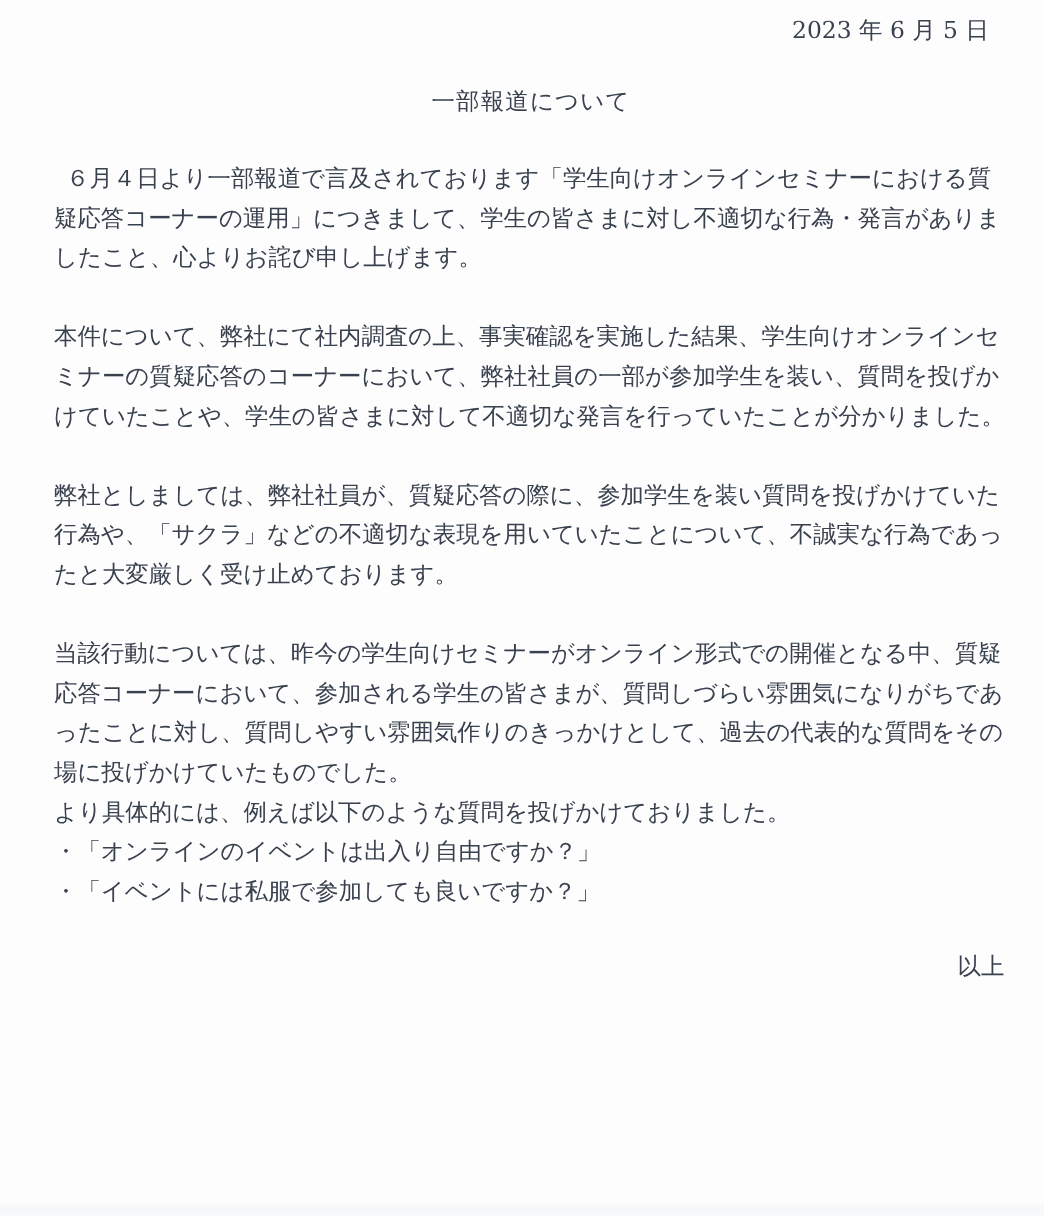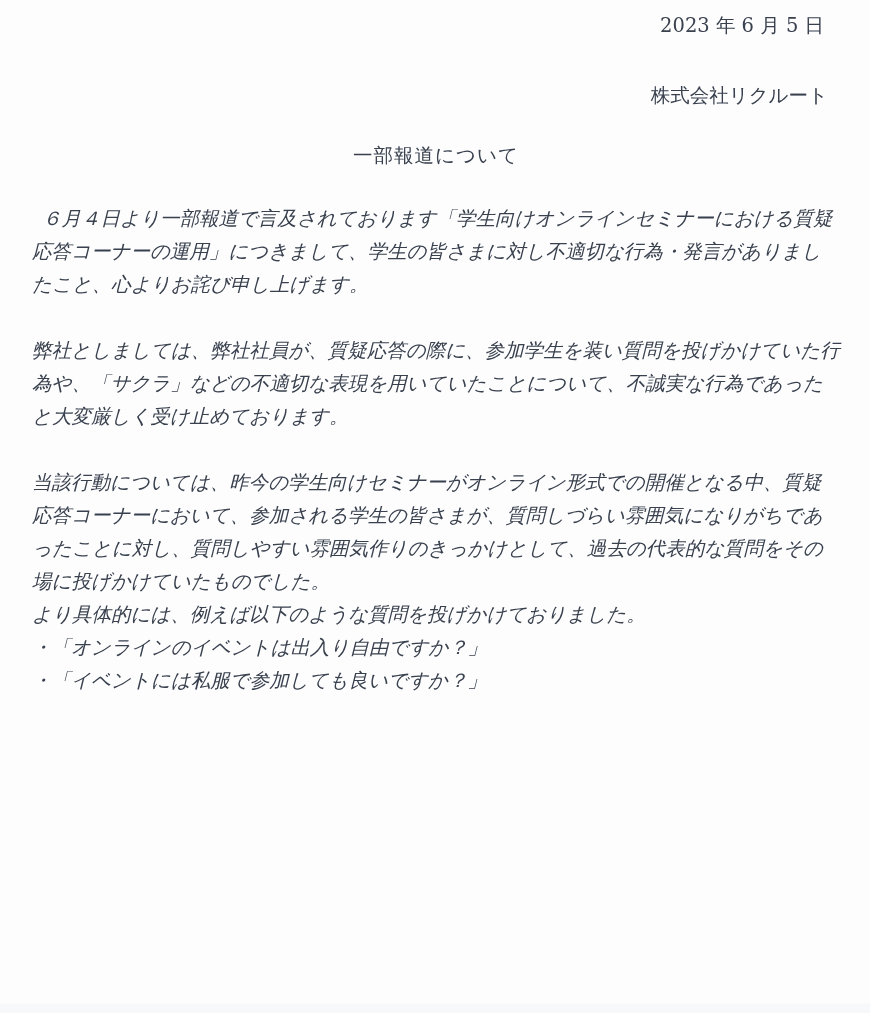--- a/index.html
+++ b/index.html
@@ -9,21 +9,21 @@
   body {
     width: 870px;
     height: 1013px;
     position: relative;
     overflow: hidden;
     background: #fdfdfe;
     color: #39414e;
     font-family: "DejaVu Serif", "Liberation Serif", serif;
   }
   .doc {
-    padding: 9px 30px 0 32px;
+    padding: 9px 30px 0 45px;
   }
   .line {
     font-size: 19.5px;
     line-height: 33px;
   }
   .date {
     text-align: right;
     padding-right: 16px;
   }
   .company {
@@ -37,21 +37,20 @@
     letter-spacing: 1px;
     margin: 27px 0 0 0;
     font-family: Liberation Serif, serif;
   }
   .para {
     margin: 33px 0 0 0;
     white-space: pre-line;
     text-align: left;
     word-break: break-all;
     line-break: anywhere;
-    font-style: italic;
   }
   .para.first {
     margin-top: 30px;
     text-indent: 10px;
   }
   .closing {
     text-align: right;
     padding-right: 3px;
     margin-top: 30px;
   }
@@ -65,31 +64,32 @@
     border-top: 1px solid #fafbfc;
   }
 </style>
 </head>
 <body>
 
 <div class="doc">
 
   <div class="line date">2023 年 6 月 5 日</div>
 
-  <div class="line company">株式会社リクルート</div>
 
   <h1 class="line title">一部報道について</h1>
 
   <p class="line para first">６月４日より一部報道で言及されております「学生向けオンラインセミナーにおける質疑応答コーナーの運用」につきまして、学生の皆さまに対し不適切な行為・発言がありましたこと、心よりお詫び申し上げます。</p>
 
+  <p class="line para">本件について、弊社にて社内調査の上、事実確認を実施した結果、学生向けオンラインセミナーの質疑応答のコーナーにおいて、弊社社員の一部が参加学生を装い、質問を投げかけていたことや、学生の皆さまに対して不適切な発言を行っていたことが分かりました。</p>
 
   <p class="line para">弊社としましては、弊社社員が、質疑応答の際に、参加学生を装い質問を投げかけていた行為や、「サクラ」などの不適切な表現を用いていたことについて、不誠実な行為であったと大変厳しく受け止めております。</p>
 
   <p class="line para">当該行動については、昨今の学生向けセミナーがオンライン形式での開催となる中、質疑応答コーナーにおいて、参加される学生の皆さまが、質問しづらい雰囲気になりがちであったことに対し、質問しやすい雰囲気作りのきっかけとして、過去の代表的な質問をその場に投げかけていたものでした。
 より具体的には、例えば以下のような質問を投げかけておりました。
 ・「オンラインのイベントは出入り自由ですか？」
 ・「イベントには私服で参加しても良いですか？」</p>
 
 
+  <div class="line closing">以上</div>
 
 </div>
 
 <div class="bottom-strip"></div>
 
 </body></html>

